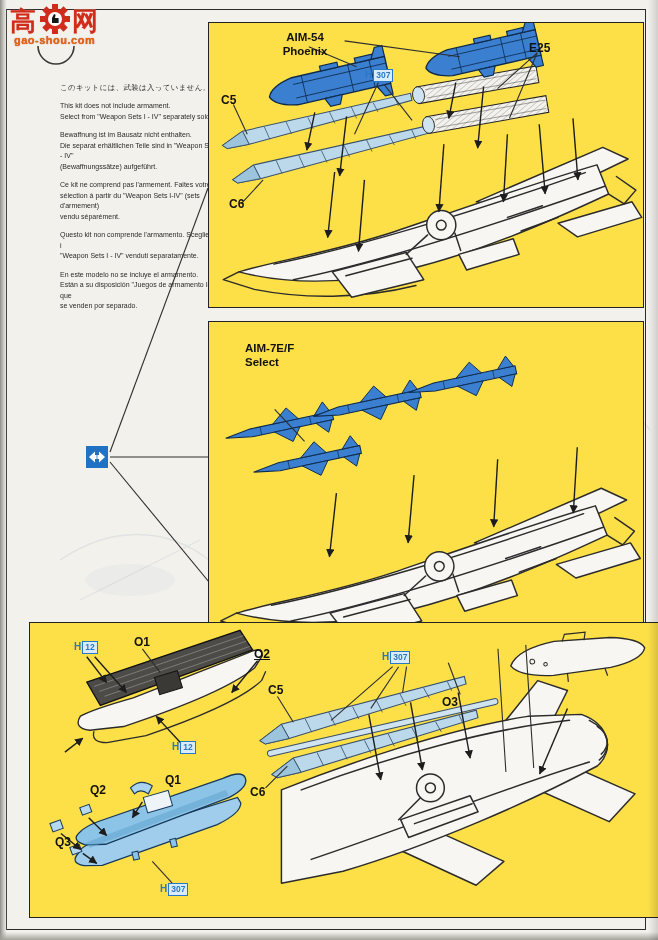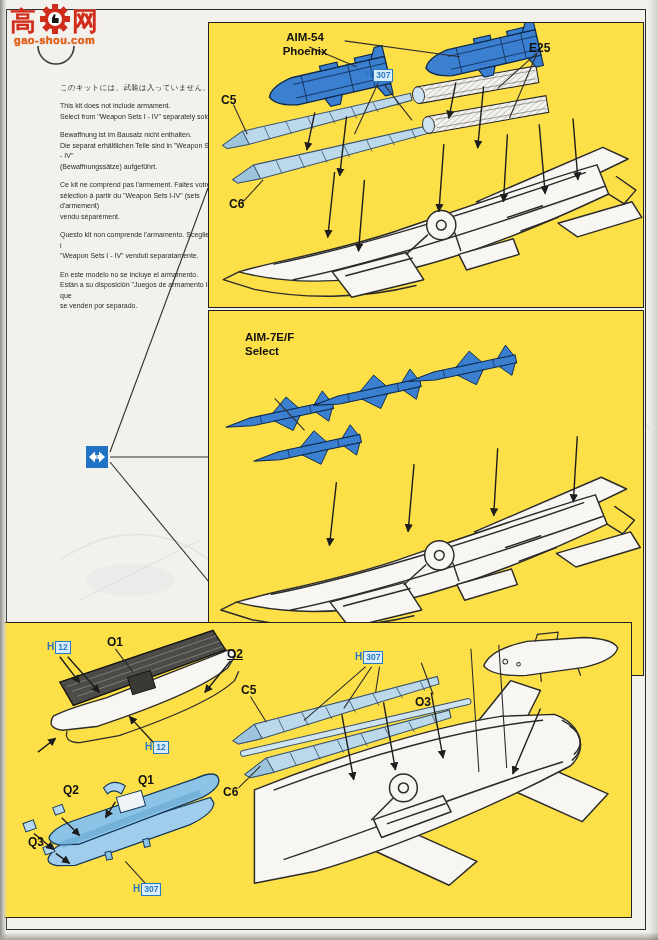--- a/index.html
+++ b/index.html
@@ -39,22 +39,22 @@
   .notice .para{margin:0 0 8px 0;}
   .notice .cjk{font-size:7.4px;letter-spacing:.4px;}
 
   
   .both-sides{position:absolute;left:86px;top:446px;width:22px;height:22px;z-index:3;}
 
   
   .box{position:absolute;border:1.6px solid #222;background:#fde047;
     box-sizing:border-box;z-index:3;}
   .box1{left:208px;top:22px;width:436px;height:286px;}
-  .box2{left:208px;top:310px;width:436px;height:366px;}
-  .box3{left:2px;top:622px;width:630px;height:296px;}
+  .box2{left:208px;top:321px;width:436px;height:366px;}
+  .box3{left:29px;top:622px;width:630px;height:296px;}
   .box svg.art{position:absolute;inset:0;width:100%;height:100%;}
 
   .plabel{position:absolute;font-weight:bold;font-size:12px;color:#111;
     white-space:nowrap;z-index:4;}
   .mtitle{position:absolute;font-weight:bold;font-size:11.5px;line-height:1.2;
     color:#111;z-index:4;}
   .mtitle.center{text-align:center;}
   .paint{position:absolute;font-weight:bold;font-size:10px;color:#2878c8;
     white-space:nowrap;z-index:4;}
   .paint .chip{display:inline-block;border:1px solid #2878c8;background:#daecf8;

